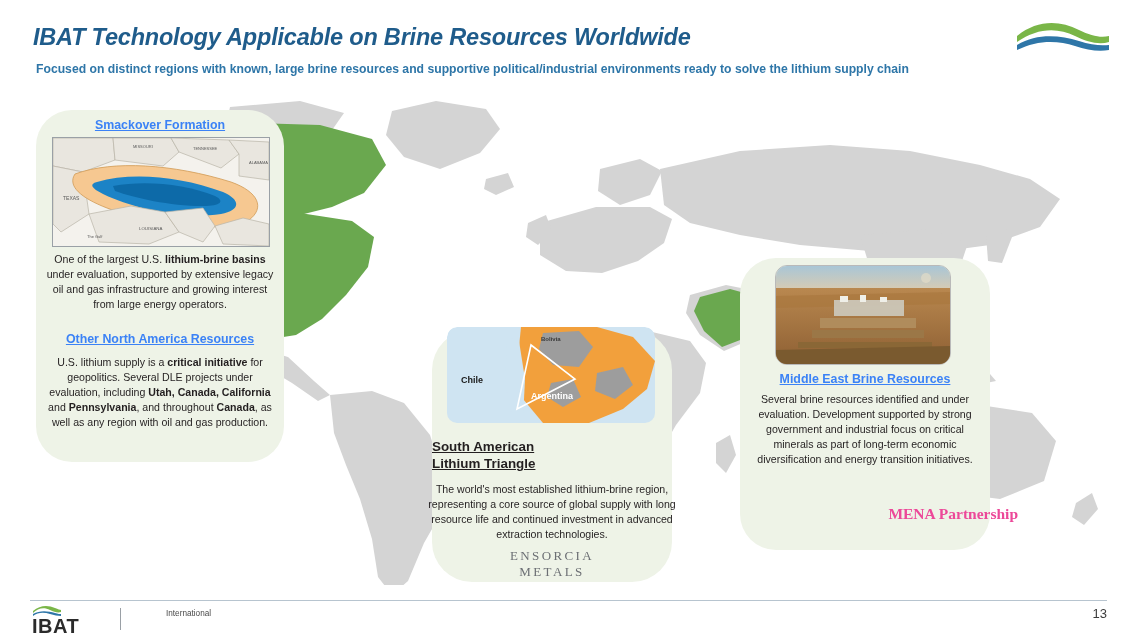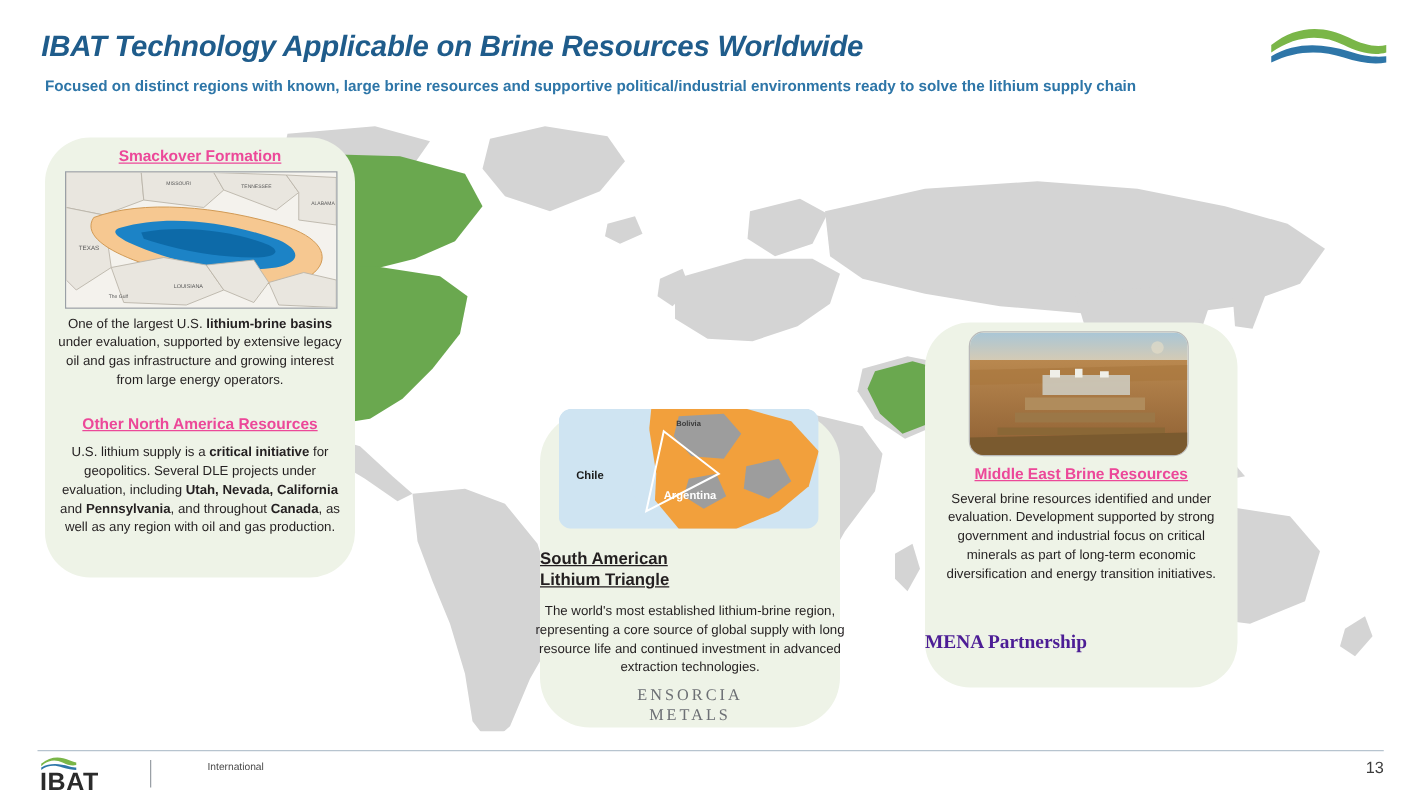--- a/index.html
+++ b/index.html
@@ -65,21 +65,21 @@
   }
   .panel.left   { left: 36px;  top: 110px; width: 248px; height: 352px; }
   .panel.center { left: 432px; top: 330px; width: 240px; height: 252px; border-radius: 40px;}
   .panel.right  { left: 740px; top: 258px; width: 250px; height: 292px; }
 
   .panel-head {
     text-align: center;
     font-size: 12.4px;
     font-weight: bold;
     text-decoration: underline;
-    color: #ec4899;
+    color: #3b82f6;
   }
   .panel-body {
     text-align: center;
     font-size: 10.6px;
     line-height: 1.42;
     color: #231f20;
   }
   .panel-body b { font-weight: bold; }
 
   
@@ -107,22 +107,22 @@
 
   
   .mena-img {
     position: absolute; left: 775px; top: 265px; width: 174px; height: 98px;
     border-radius: 12px; overflow: hidden; border: 1px solid #b9b9b9;
   }
   .me-head { position: absolute; left: 740px; top: 372px; width: 250px; }
   .me-text { position: absolute; left: 748px; top: 392px; width: 234px; }
   .mena-partner {
     position: absolute; left: 740px; top: 505px; width: 250px;
-    text-align: left; font-size: 15.5px; font-weight: bold;
-    font-family: "Liberation Serif", serif; color: #4c1d95;
+    text-align: right; font-size: 15.5px; font-weight: bold;
+    font-family: "Liberation Serif", serif; color: #ec4899; padding-left: 28px;
   }
 
   
   .footer-rule {
     position: absolute; left: 30px; top: 600px; width: 1077px;
     height: 1px; background: #b7c4cf;
   }
   .footer-logo {
     position: absolute; left: 32px; top: 604px; width: 150px; height: 30px;
   }
@@ -244,21 +244,21 @@
   </svg>
 </div>
 
 <div class="panel-body smackover-text">
   One of the largest U.S. <b>lithium-brine basins</b> under evaluation, supported by extensive legacy oil and gas infrastructure and growing interest from large energy operators.
 </div>
 
 <div class="panel-head other-na-head">Other North America Resources</div>
 
 <div class="panel-body other-na-text">
-  U.S. lithium supply is a <b>critical initiative</b> for geopolitics. Several DLE projects under evaluation, including <b>Utah, Nevada, California</b> and <b>Pennsylvania</b>, and throughout <b>Canada</b>, as well as any region with oil and gas production.
+  U.S. lithium supply is a <b>critical initiative</b> for geopolitics. Several DLE projects under evaluation, including <b>Utah, Canada, California</b> and <b>Pennsylvania</b>, and throughout <b>Canada</b>, as well as any region with oil and gas production.
 </div>
 
 <div class="panel center"></div>
 
 <div class="triangle-img">
   <svg width="208" height="96" viewBox="0 0 208 96">
     <rect x="0" y="0" width="208" height="96" rx="10" fill="#cfe4f2"></rect>
 
     <path d="M74 0 L150 0 L186 10 L208 34 L200 62 L176 82 L142 96 L96 96 L76 72 L70 40 Z" fill="#f2a03c"></path>
 

